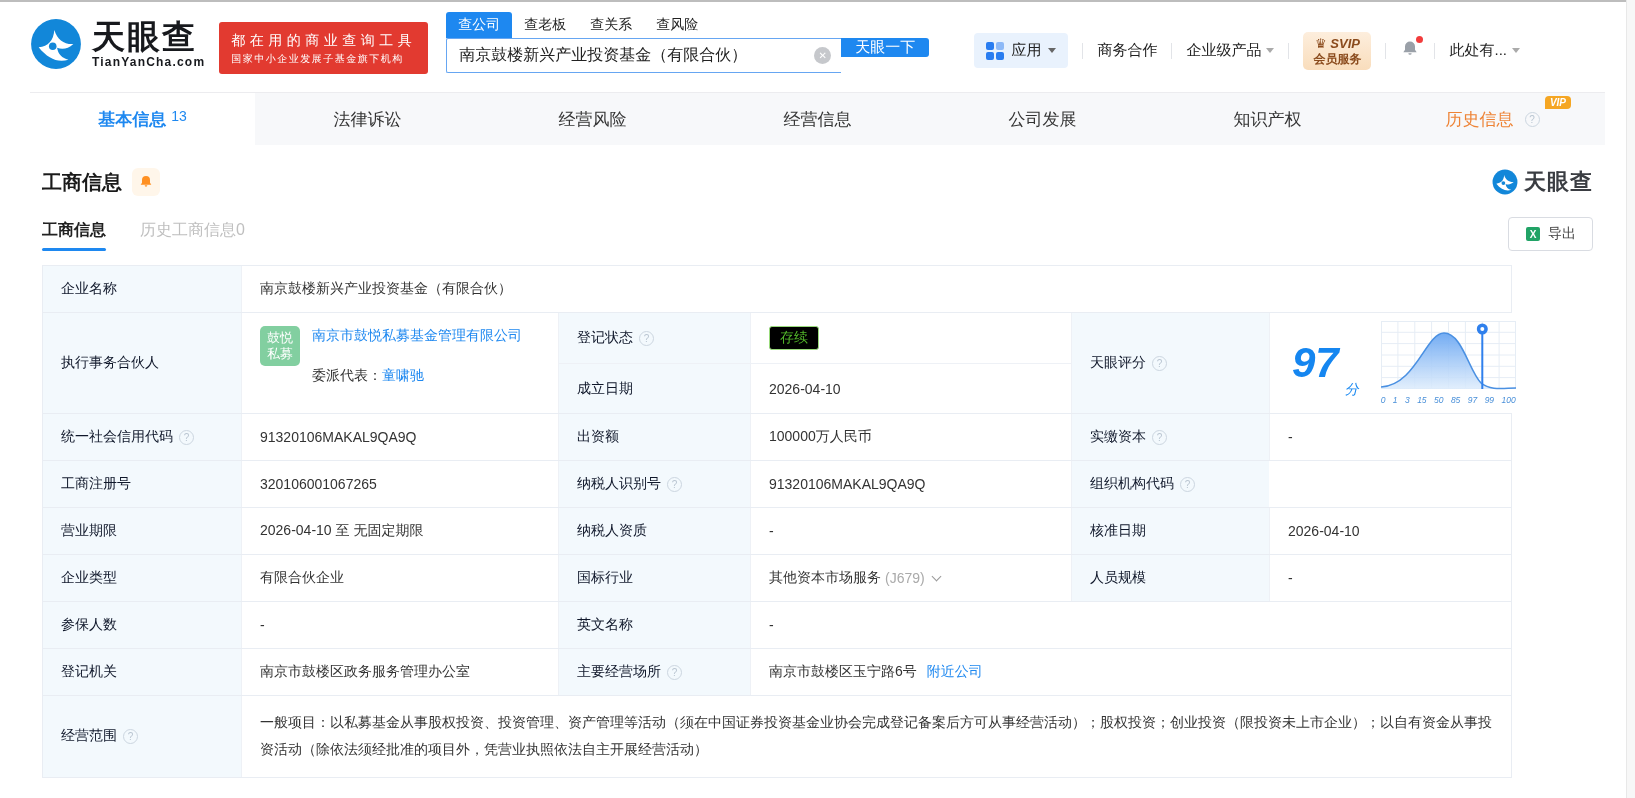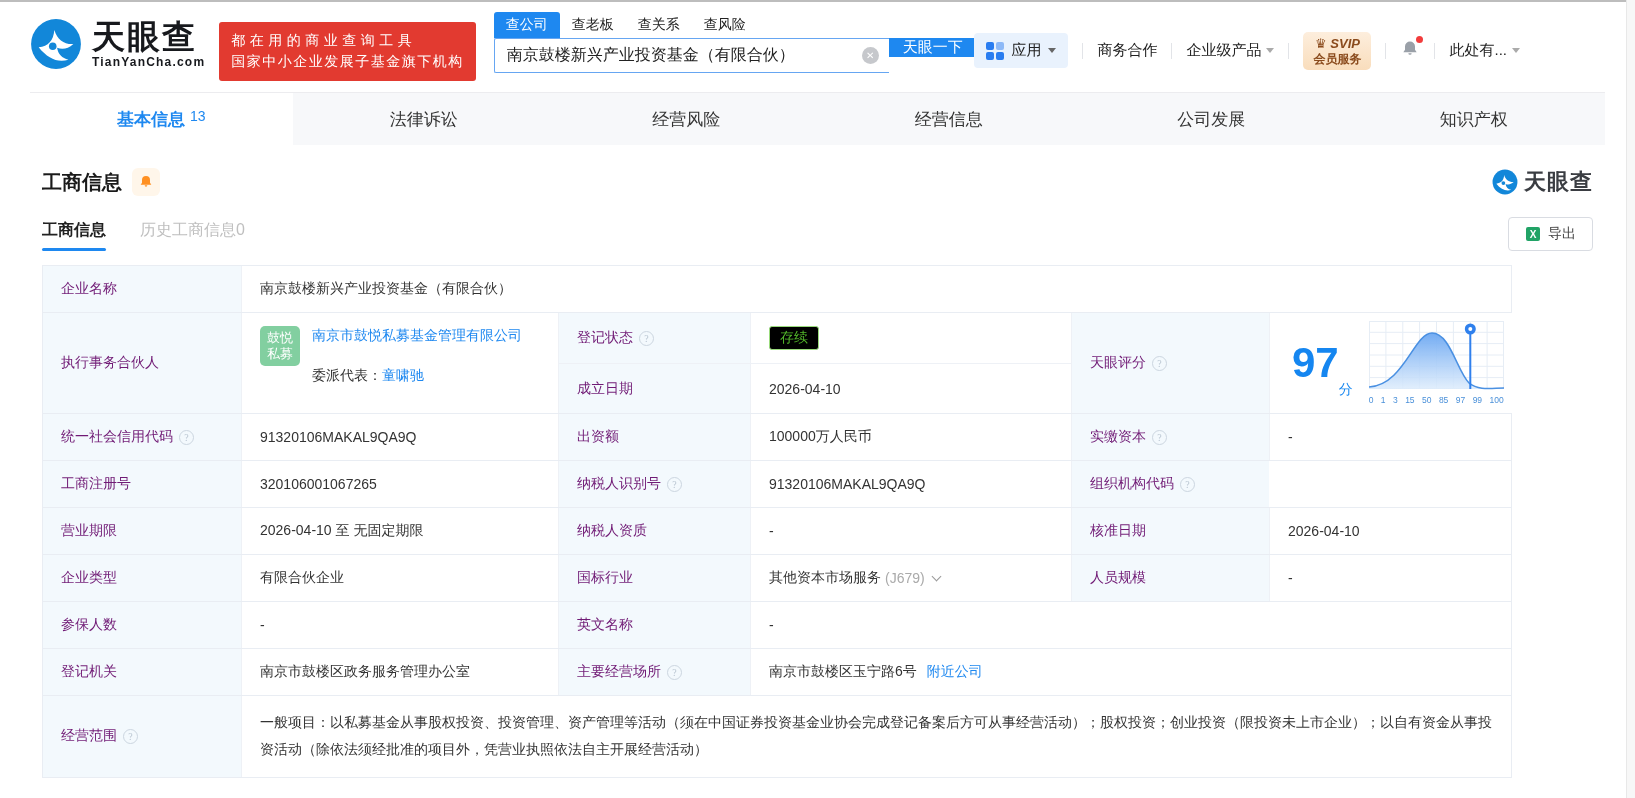--- a/index.html
+++ b/index.html
@@ -9,21 +9,21 @@
   .scrollbar { position:fixed; right:0; top:0; width:9px; height:100%;
     background:#f7f7f7; border-left:1px solid #e8e8e8; }
   
   .header { display:flex; align-items:flex-start; padding:12px 0 0 30px; height:90px; position:relative; }
   .logo-wrap { display:flex; align-items:center; gap:10px; margin-top:4px; }
   .logo-swirl { width:52px; height:52px; }
   .logo-text-main { font-size:33px; font-weight:bold; color:#17191d; letter-spacing:2px; line-height:1; }
   .logo-text-sub { font-size:12px; font-weight:bold; color:#17191d; letter-spacing:1.2px; margin-top:2px; }
   .slogan { background:#e23a30; color:#fff; border-radius:3px; padding:7px 12px; margin:8px 0 0 14px; }
   .slogan .l1 { font-size:14px; letter-spacing:4.5px; line-height:1.6; }
-  .slogan .l2 { font-size:14px; letter-spacing:1.5px; line-height:1.6;font-family:Liberation Mono, monospace; }
+  .slogan .l2 { font-size:10px; letter-spacing:1.5px; line-height:1.6; }
   .search-block { margin-left:18px; margin-top:-2px; }
   .search-tabs { display:flex; align-items:flex-end; height:26px; }
   .search-tab { font-size:14px; color:#222; padding:4px 12px; cursor:pointer; }
   .search-tab.active { background:#1e88f0; color:#fff; border-radius:3px 3px 0 0; }
   .search-row { display:flex; }
   .search-input { width:395px; height:35px; border:1px solid #66a6f2; border-right:none;
     padding:0 34px 0 12px; font-size:16px; color:#222; outline:none; border-radius:2px 0 0 2px;
     font-family:"Liberation Sans","DejaVu Sans",sans-serif; }
   .search-input-wrap { position:relative; }
   .clear-icon { position:absolute; right:10px; top:9px; width:17px; height:17px; border-radius:50%;
@@ -72,42 +72,42 @@
   .subtab.active::after { content:""; position:absolute; left:0; right:0; bottom:0; height:3px;
     background:#1e88f0; border-radius:2px; }
   .export-btn { margin-left:auto; display:flex; align-items:center; gap:7px; border:1px solid #d9dce2;
     border-radius:4px; padding:7px 16px; font-size:14px; color:#444; background:#fff; cursor:pointer; }
   
   .biz-table { margin:0 123px 0 42px; width:1470px; border:1px solid #e9edf3; font-size:14px; }
   .trow { display:grid; grid-template-columns:198px 317px 192px 321px 198px 1fr; border-top:1px solid #e9edf3; }
   .trow:first-child { border-top:none; }
   .cell { min-height:46px; display:flex; align-items:center; padding:8px 18px; border-left:1px solid #eef1f6; }
   .cell:first-child { border-left:none; }
-  .lb { background:#f3f9fd; color:#701a75;font-family:Liberation Serif, serif; }
+  .lb { background:#f3f9fd; color:#0f172a; }
   .vl { background:#fff; color:#333; }
   .span-rest { grid-column:2 / 7; }
   .span-right { grid-column:4 / 7; }
   .row-partner { grid-template-rows:50px 50px; }
   .rspan { grid-row:1 / 3; }
   .sub-top { border-bottom:none; }
   .sub-bottom { border-top:1px solid #eef1f6; }
   .partner-cell { display:block; padding:10px 18px 6px 18px; }
   .partner-line { display:flex; gap:12px; }
   .avatar { width:40px; height:40px; background:#82cfa0; border-radius:5px; color:#fff; font-size:13px;
     display:flex; flex-direction:column; align-items:center; justify-content:center; line-height:1.25; flex:none; margin-top:3px; }
   .link { color:#1e88f0; cursor:pointer; text-decoration:none; }
   .partner-link { display:inline-block; width:250px; line-height:1.8; }
   .delegate-line { margin:-2px 0 0 52px; line-height:1.6; }
   .status-badge { background:#000000; border:1px solid #9adb7c; color:#52b62a; border-radius:3px;
     padding:2px 10px; font-size:14px; }
   .industry-cell { gap:4px; }
   .industry-code { color:#aaa; }
   .chev-down { width:7px; height:7px; border-right:1.5px solid #999; border-bottom:1.5px solid #999;
     transform:rotate(45deg); margin:-3px 0 0 4px; display:inline-block; }
-  .score-cell { gap:0; padding-left:22px; }
+  .score-cell { gap:6px; padding-left:22px;font-style:italic; }
   .score-num { font-size:42px; font-weight:bold; color:#1586f0; line-height:1; }
   .score-unit { font-size:14px; color:#1586f0; align-self:flex-end; margin-bottom:6px; }
   .score-chart { margin-left:16px; width:135px; }
   .score-ticks { display:flex; justify-content:space-between; font-size:8.5px; color:#4a90d9; margin-top:1px; }
   .scope-cell { line-height:1.95; padding:13px 18px; }
   .addr-cell { gap:10px; }
   .nearby { white-space:nowrap; }
 </style>
 </head>
 <body>
@@ -198,20 +198,25 @@
     <span>经营风险</span>
   </div>
   <div class="nav-tab">
     <span>经营信息</span>
   </div>
   <div class="nav-tab">
     <span>公司发展</span>
   </div>
   <div class="nav-tab">
     <span>知识产权</span>
+  </div>
+  <div class="nav-tab vip">
+    <span class="vip-tag">VIP</span>
+    <span>历史信息</span>
+    <span class="qicon"></span>
   </div>
 </div>
 
 <div class="section-head">
   <div class="section-title">工商信息</div>
   <div class="bell-chip">
     <svg width="16" height="16" viewBox="0 0 24 24">
       <path fill="#ff9022" d="M12 3a6 6 0 0 0-6 6v4l-2 3h16l-2-3V9a6 6 0 0 0-6-6zm-2 14a2 2 0 0 0 4 0z"></path>
     </svg>
   </div>

